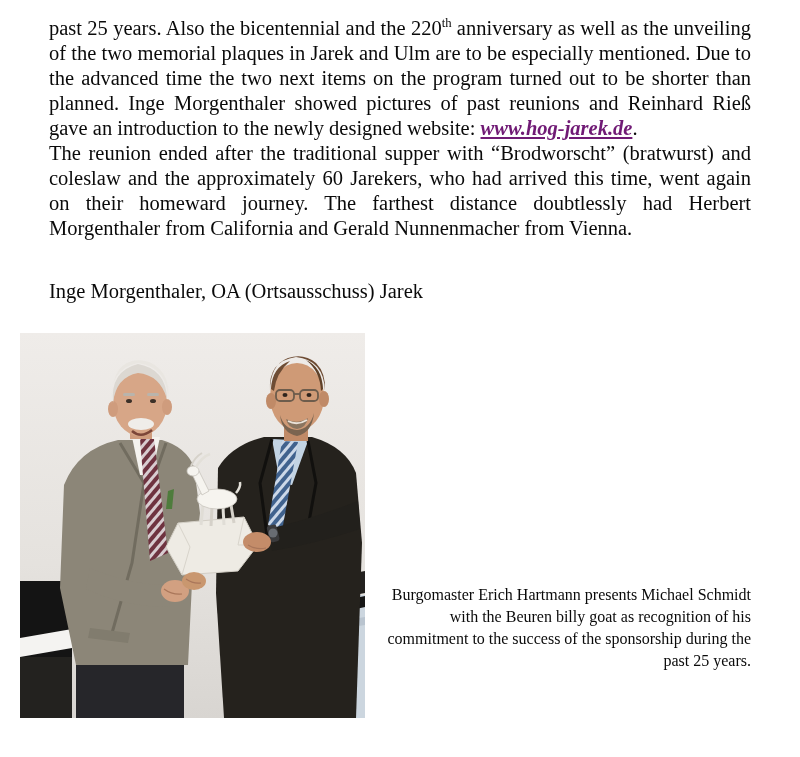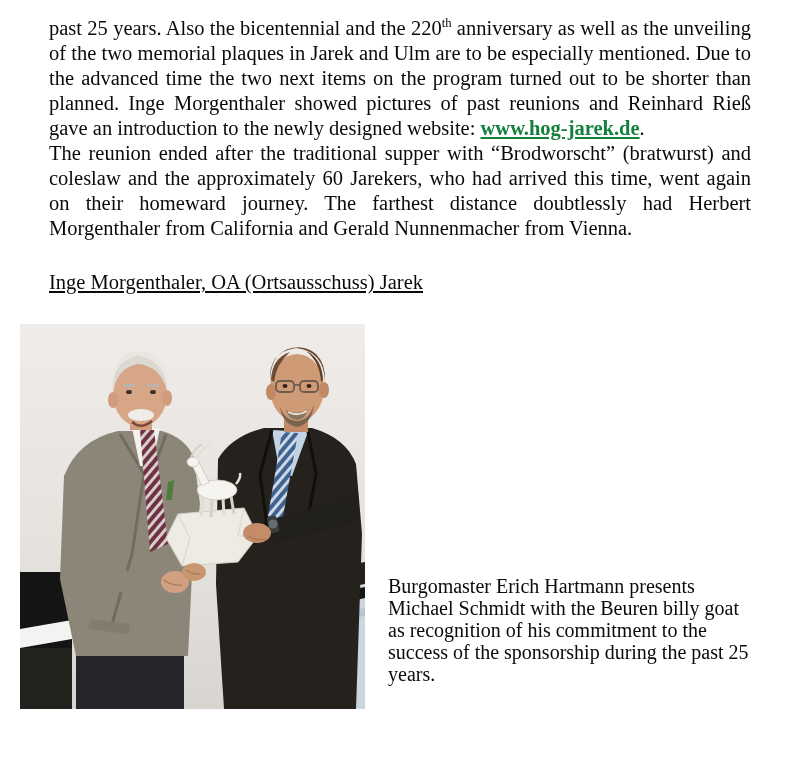--- a/index.html
+++ b/index.html
@@ -12,56 +12,56 @@
   }
   .page { padding: 16px 49px 0 49px; }
   p.body-text {
     margin: 0;
     font-size: 20.5px;
     line-height: 25px;
     text-align: justify;
     text-justify: inter-word;
   }
   p.signature {
-    margin: 29px 0 0 0;
+    margin: 38px 0 0 0;
     font-size: 20.5px;
     line-height: 25px;
     text-align: left;
-    text-decoration: underline;
   }
   sup.ord {
     font-size: 0.62em;
     vertical-align: super;
     line-height: 0;
     margin-top: 8px;
   }
   a.weblink {
-    color: #15803d;
+    color: #701a75;
     font-weight: bold;
+    font-style: italic;
     text-decoration: underline;
     cursor: pointer;
   }
   .figure-row {
     display: flex;
     align-items: flex-start;
     margin-left: -29px;
     margin-top: 29px;
   }
   .photo {
     width: 345px; height: 385px;
     flex: 0 0 auto;
     line-height: 0;
   }
   .caption {
-    margin-left: 23px;
+    margin-left: 13px;
     margin-top: 251px;
     width: 382px;
-    font-size: 20px;
+    font-size: 16px;
     line-height: 22px;
-    text-align: left;
+    text-align: right;
   }
 </style>
 </head>
 <body>
 
 <div class="page">
 
   <p class="body-text"><span>past 25 years. Also the bicentennial and the 220</span><sup class="ord">th</sup><span> anniversary as well as the unveiling of the two memorial plaques in Jarek and Ulm are to be especially mentioned. Due to the advanced time the two next items on the program turned out to be shorter than planned. Inge Morgenthaler showed pictures of past reunions and Reinhard Rieß gave an introduction to the newly designed website: </span><a class="weblink">www.hog-jarek.de</a><span>.</span></p>
 
   <p class="body-text">The reunion ended after the traditional supper with “Brodworscht” (bratwurst) and coleslaw and the approximately 60 Jarekers, who had arrived this time, went again on their homeward journey. The farthest distance doubtlessly had Herbert Morgenthaler from California and Gerald Nunnenmacher from Vienna.</p>

